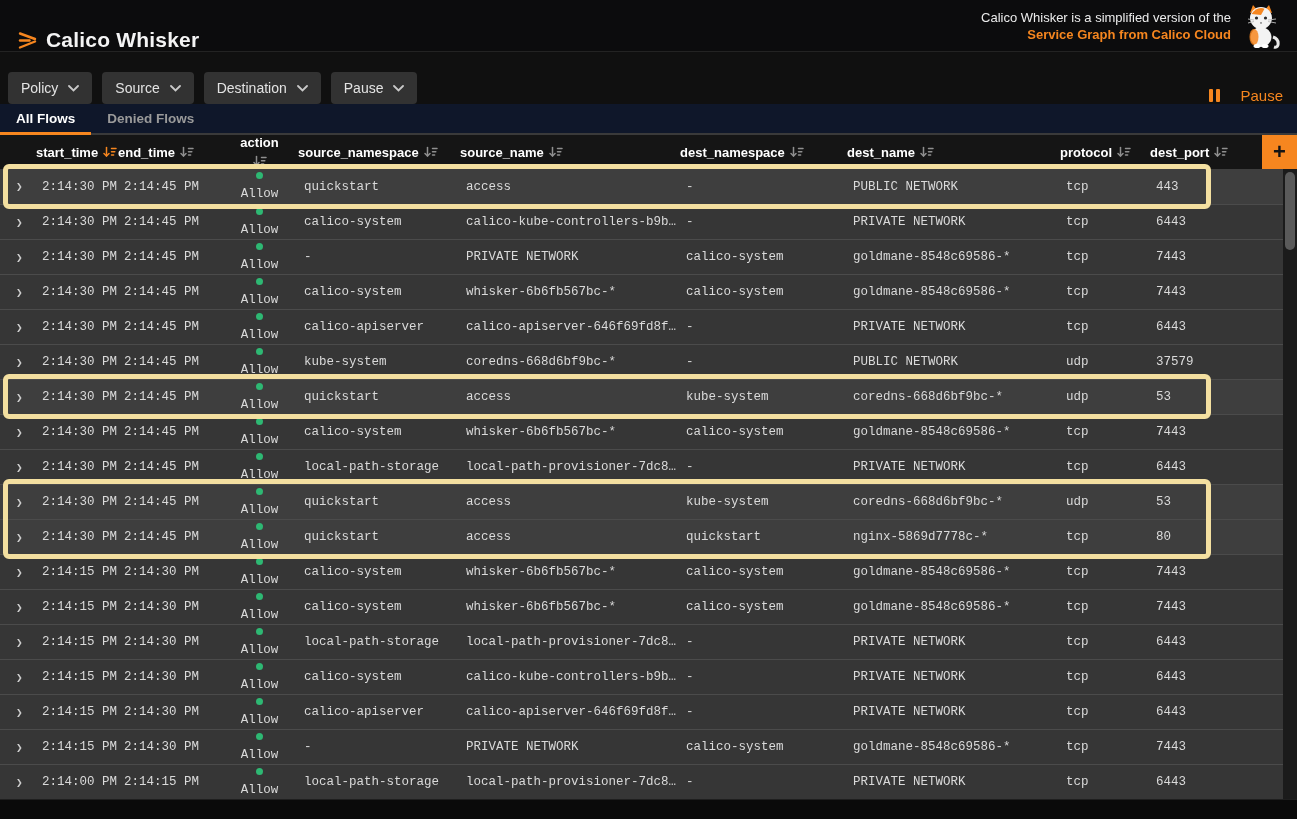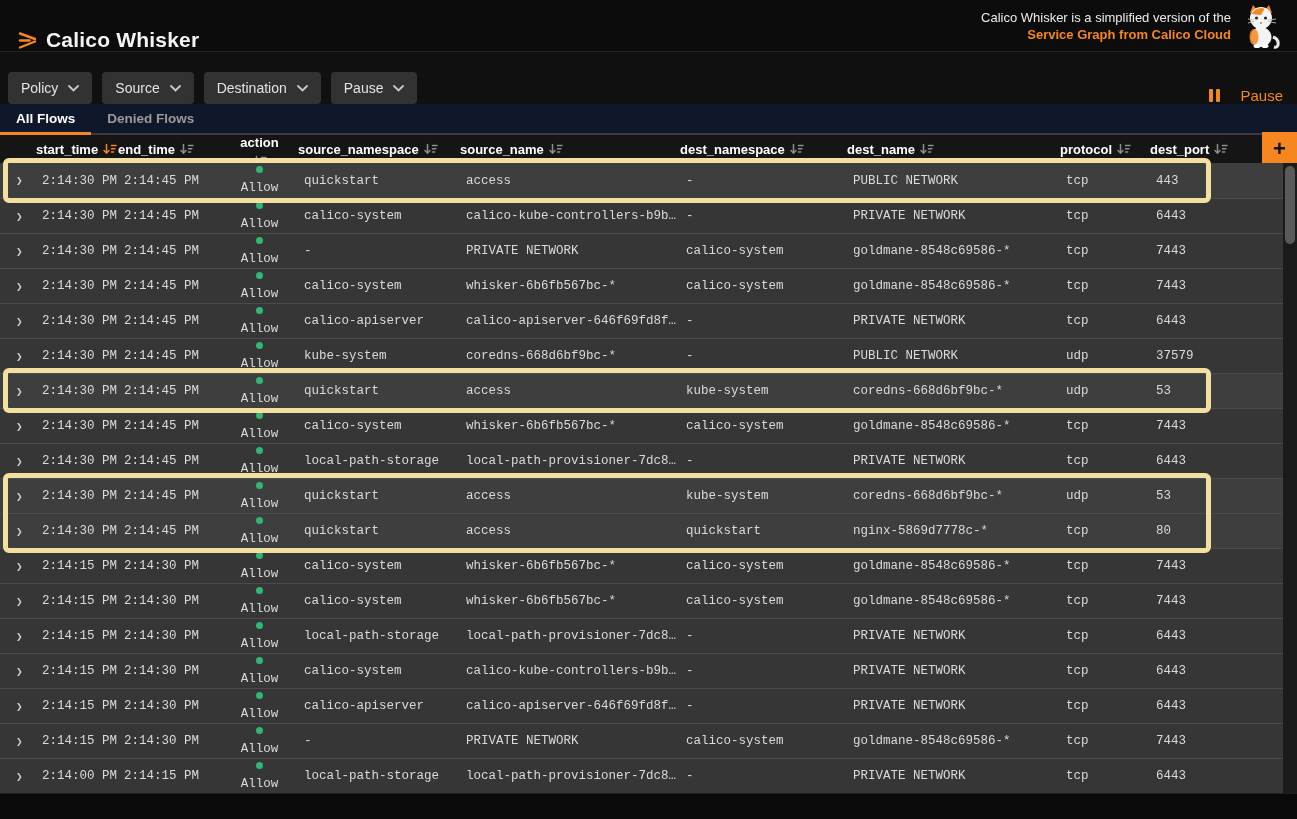--- a/index.html
+++ b/index.html
@@ -56,21 +56,21 @@
     font-family:"Liberation Sans", sans-serif;
   }
   .tab.active { color:#ffffff; }
   .tab.active::after {
     content:""; position:absolute; left:0; right:0; bottom:-2px;
     height:3px; background:var(--accent);
   }
 
   
   .thead {
-    height:28px; display:flex; align-items:center; background:#151515;justify-content:flex-end;
+    height:34px; display:flex; align-items:center; background:#151515;justify-content:flex-end;
   }
   .th {
     display:flex; align-items:center; gap:5px;
     font-size:13px; font-weight:bold; color:#ffffff;
     white-space:nowrap; overflow:hidden; cursor:pointer; height:100%;
   }
   .add-btn {
     margin-left:auto; width:35px; height:34px; border:none;
     background:var(--accent); color:#141414; font-size:22px; font-weight:bold;
     line-height:34px; cursor:pointer; font-family:"Liberation Sans", sans-serif;

